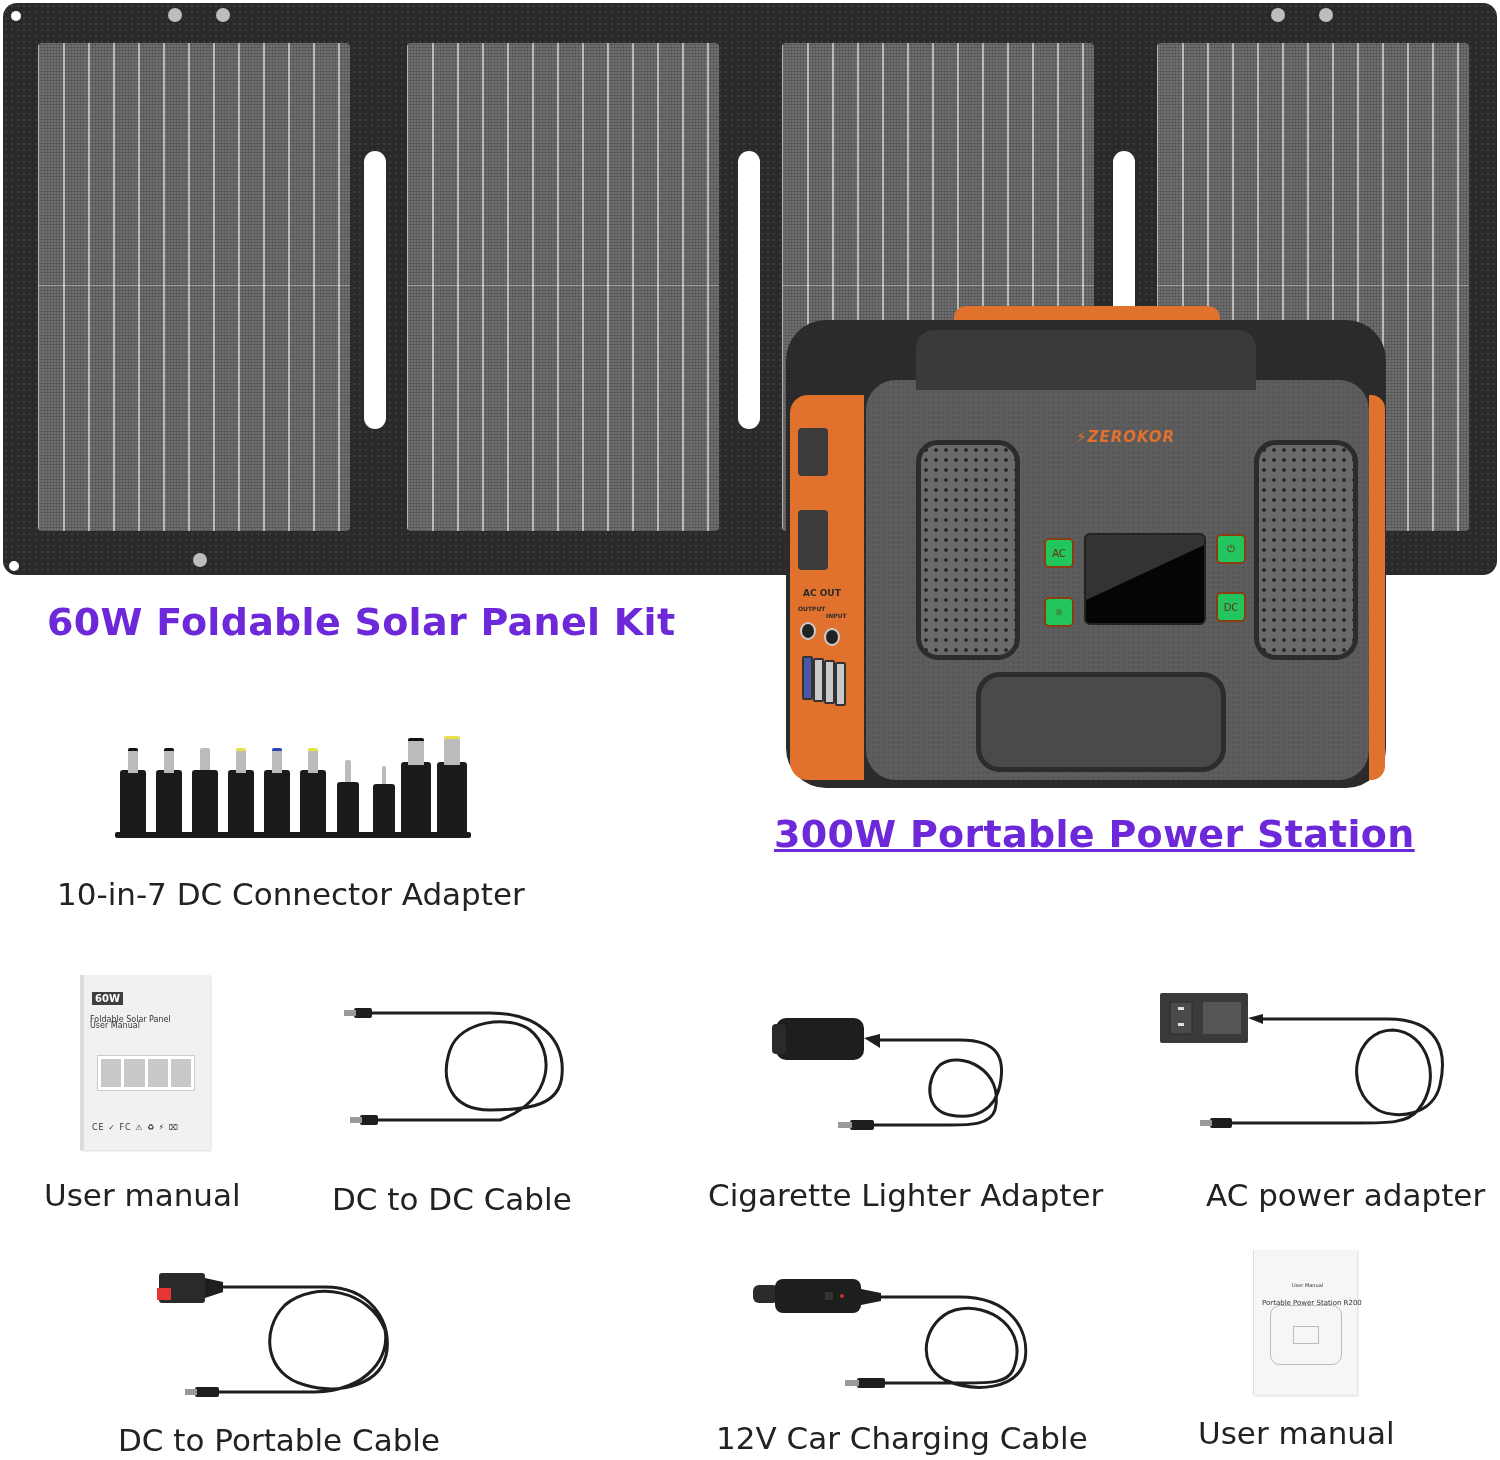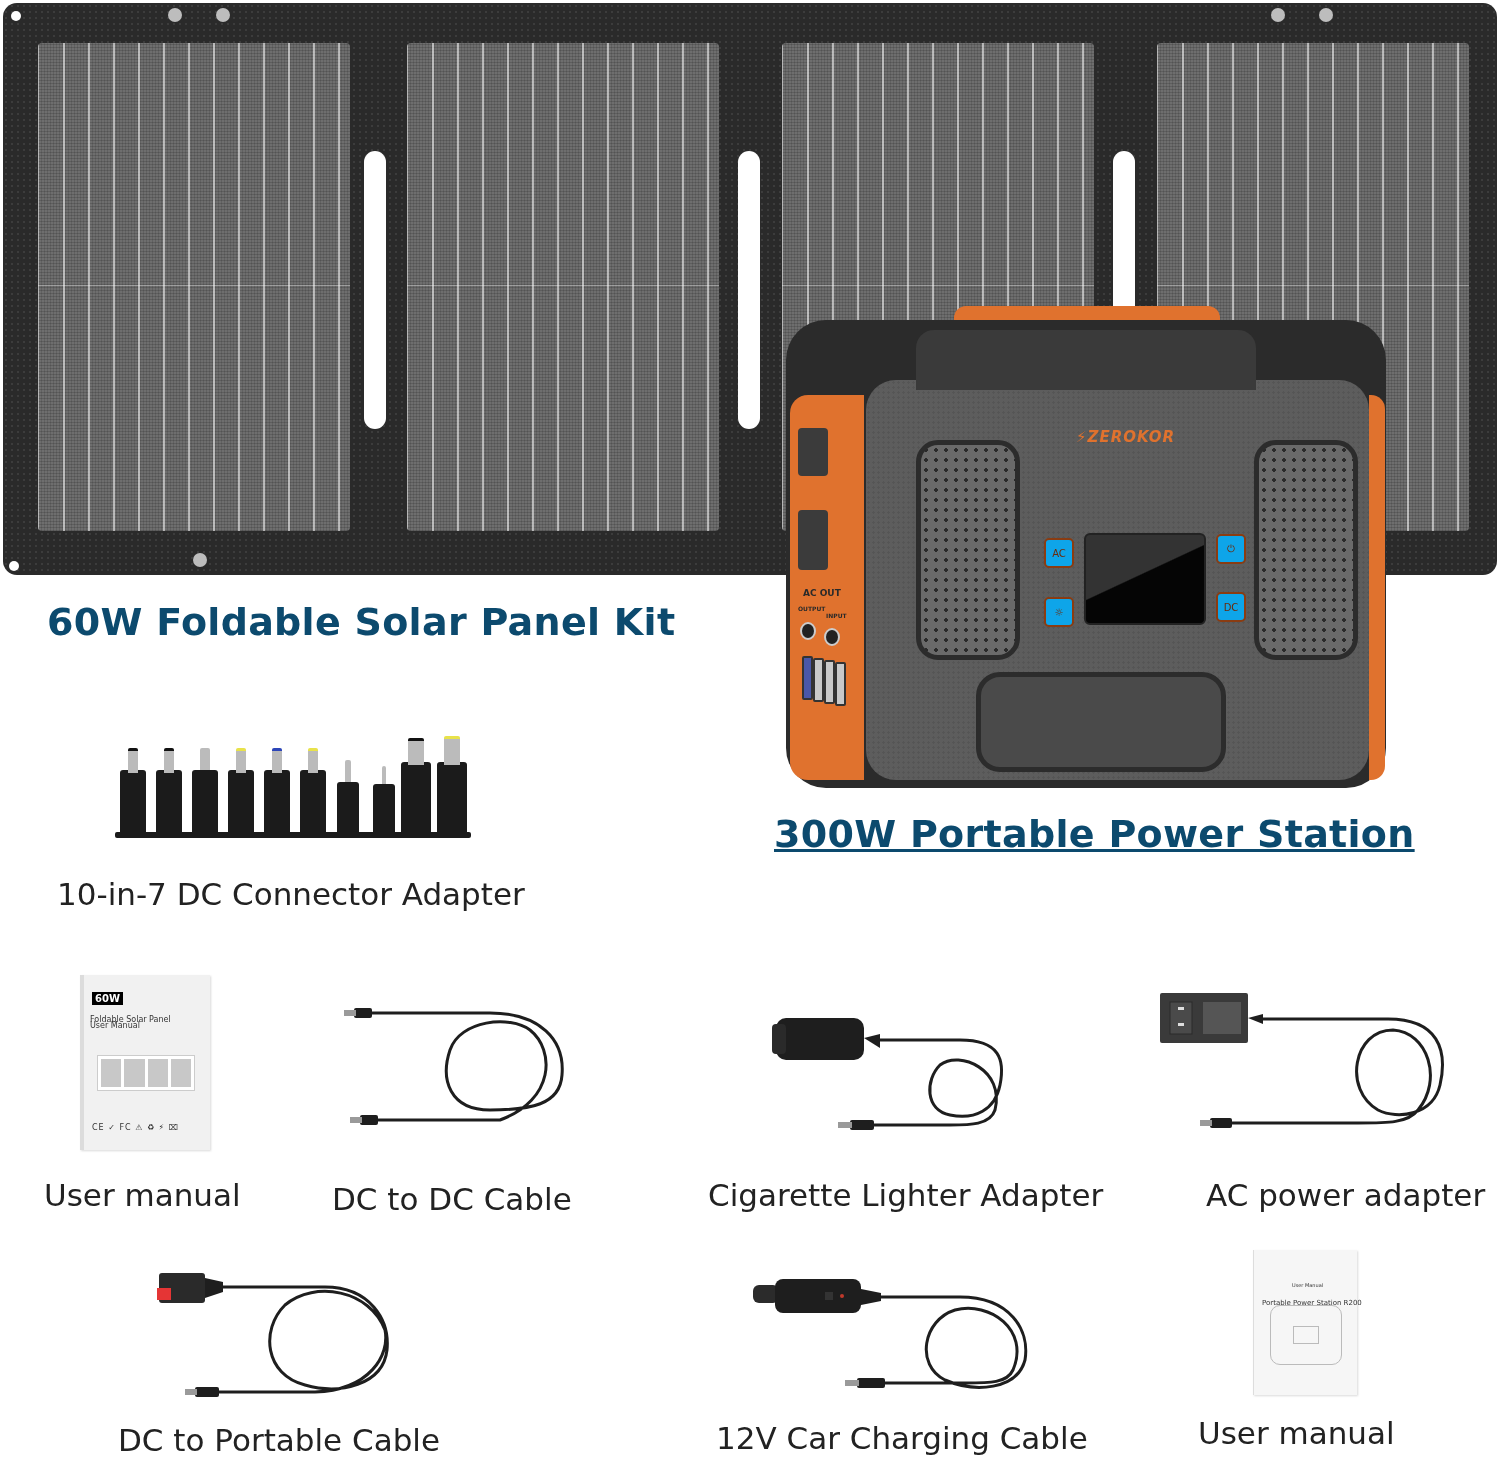--- a/index.html
+++ b/index.html
@@ -1,18 +1,18 @@
 <!DOCTYPE html>
 <html><head>
 <meta charset="utf-8">
 <style>
   html, body { margin:0; padding:0; background:#ffffff; }
   body { width:1500px; height:1460px; position:relative; overflow:hidden; font-family:"DejaVu Sans", sans-serif; }
   .abs { position:absolute; }
-  .title-orange { color:#0c4a6e; font-weight:bold; font-size:38px; letter-spacing:0.3px; white-space:nowrap; }
+  .title-orange { color:#6d28d9; font-weight:bold; font-size:38px; letter-spacing:0.3px; white-space:nowrap; }
   .caption { color:#222; font-size:31px; white-space:nowrap; }
 
   
   .panel { left:3px; top:3px; width:1494px; height:572px; background:#2a2a2a; border-radius:14px;
     background-image: radial-gradient(circle, #3c3c3c 1.2px, transparent 1.5px); background-size:6px 6px; }
   .cell { top:40px; height:488px; border-radius:4px; background:#6e6e6e;
     background-image:
       repeating-linear-gradient(90deg, rgba(255,255,255,0.55) 0 1.5px, transparent 1.5px 25px),
       repeating-linear-gradient(0deg, rgba(0,0,0,0.15) 0 1px, transparent 1px 3px),
       repeating-linear-gradient(90deg, rgba(0,0,0,0.12) 0 1px, transparent 1px 3px); }
@@ -26,33 +26,33 @@
   .ps-body { left:0; top:20px; width:600px; height:468px; background:#2b2b2b; border-radius:40px; }
   .ps-side { left:4px; top:95px; width:74px; height:385px; background:#e0722e; border-radius:18px 0 0 18px; }
   .ps-right { left:583px; top:95px; width:16px; height:385px; background:#e0722e; border-radius:0 14px 14px 0; }
   .ps-face { left:80px; top:80px; width:503px; height:400px; background:#5d5d5d; border-radius:30px;
     background-image: radial-gradient(circle, #555 1px, transparent 1.3px); background-size:5px 5px; }
   .ps-top { left:130px; top:30px; width:340px; height:60px; background:#3a3a3a; border-radius:18px 18px 0 0; }
   .ps-logo { color:#e0722e; font-weight:bold; font-style:italic; font-size:15px; letter-spacing:1px; }
   .ps-grille { width:94px; height:210px; border-radius:22px; background:#6a6a6a; border:5px solid #2c2c2c;
     background-image: radial-gradient(circle, #2a2a2a 1.6px, transparent 2px); background-size:10px 10px; }
   .ps-screen { width:118px; height:88px; border-radius:6px; background:linear-gradient(155deg,#333 0 45%, #050505 46%); border:2px solid #222; }
-  .ps-btn { width:26px; height:26px; border-radius:5px; background:#0ea5e9; border:2px solid #8a3c12; color:#6b2a0a; font-size:10px; display:flex; align-items:center; justify-content:center; }
+  .ps-btn { width:26px; height:26px; border-radius:5px; background:#22c55e; border:2px solid #8a3c12; color:#6b2a0a; font-size:10px; display:flex; align-items:center; justify-content:center; }
   .outlet { width:30px; height:48px; background:#3b3b3b; border-radius:4px; }
   .usb { width:7px; height:40px; background:#c9c9c9; border:2px solid #333; border-radius:2px; }
   .side-label { color:#2a2a2a; font-size:9px; font-weight:bold; }
   .ps-bottom { left:190px; top:372px; width:240px; height:90px; background:#4a4a4a; border-radius:24px; border:5px solid #2c2c2c; }
 
   
   .tip { bottom:0; width:26px; background:#1b1b1b; border-radius:3px 3px 0 0; }
   .tip .pin { position:absolute; left:8px; width:10px; background:#bbb; border-radius:2px 2px 0 0; }
 
   
   .manual { background:#f1f1f1; border-left:4px solid #dcdcdc; box-shadow:1px 1px 2px rgba(0,0,0,0.15); }
-  .m-badge { background:#000000; color:#fff; font-size:10px; font-weight:bold; padding:1px 3px; }
+  .m-badge { background:#404040; color:#fff; font-size:10px; font-weight:bold; padding:1px 3px; }
   .m-text { color:#333; font-size:8px; line-height:10px; }
 
   svg { overflow:visible; }
 </style>
 </head>
 <body>
 
 <div class="abs panel">
   <div class="abs cell" style="left:35px;width:312px;"></div>
   <div class="abs cell" style="left:404px;width:312px;"></div>

